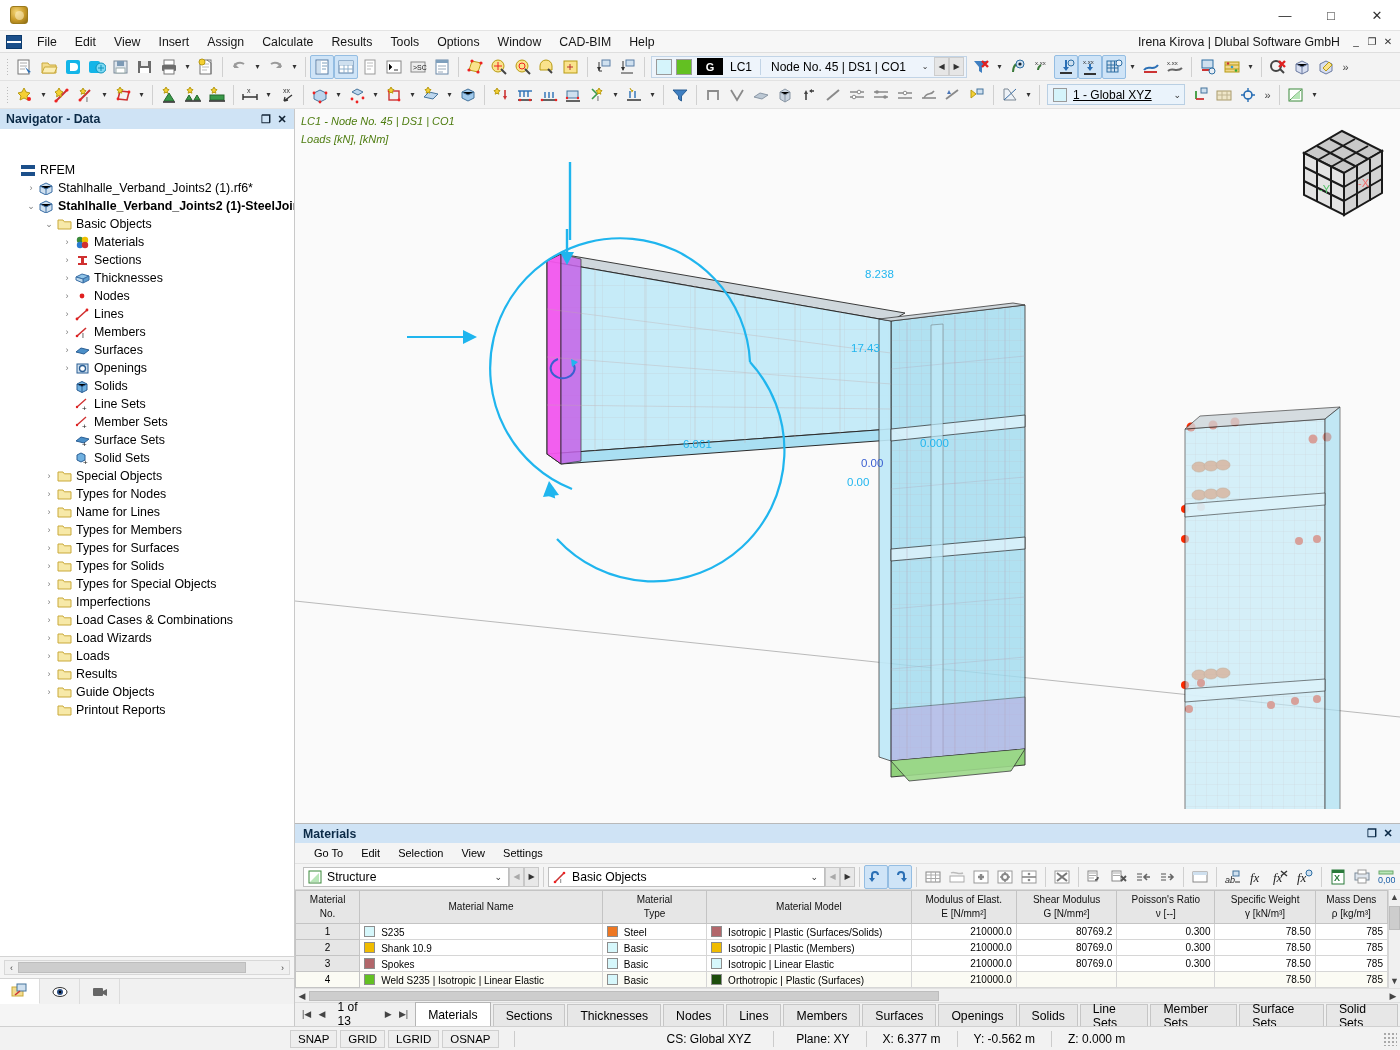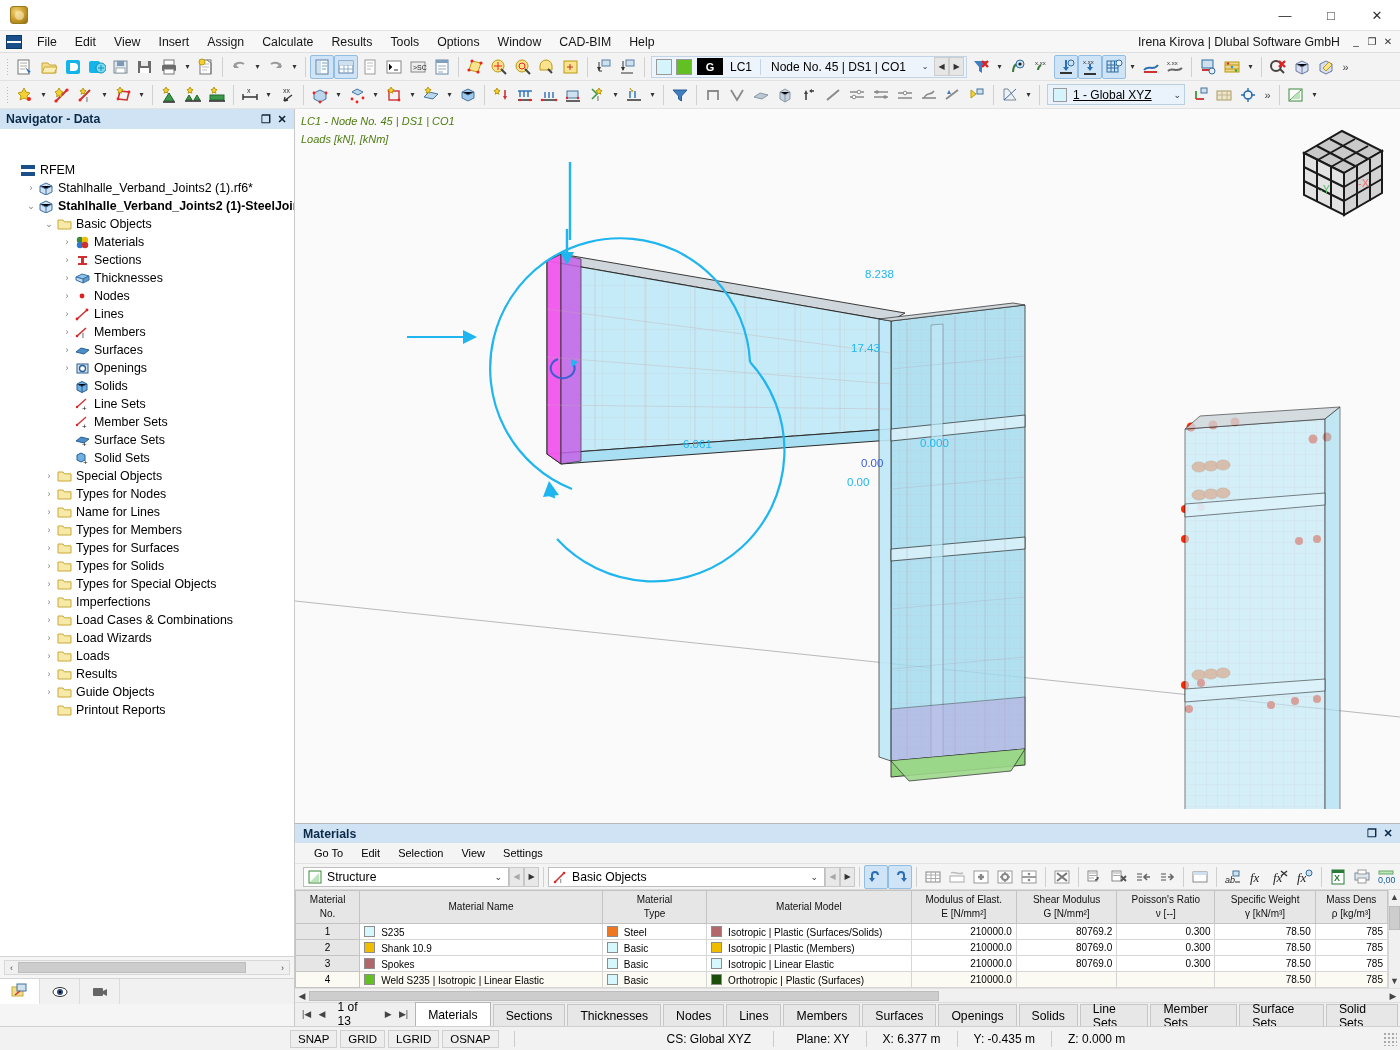--- a/index.html
+++ b/index.html
@@ -1640,18 +1640,18 @@
     <div class="snapbtn">LGRID</div>
     <div class="snapbtn">OSNAP</div>
     <div class="ssep"></div>
     <div style="width:130px"></div>
     <div class="sfield">CS: Global XYZ</div>
     <div class="ssep"></div>
     <div class="sfield">Plane: XY</div>
     <div class="ssep" style="margin:0 6px"></div>
     <div class="sfield">X: 6.377 m</div>
     <div class="ssep" style="margin:0 6px"></div>
-    <div class="sfield">Y: -0.435 m</div>
+    <div class="sfield">Y: -0.562 m</div>
     <div class="ssep" style="margin:0 6px"></div>
     <div class="sfield">Z: 0.000 m</div>
     <div class="resizegrip"></div>
   </div>
 </div>
 
 </body></html>

